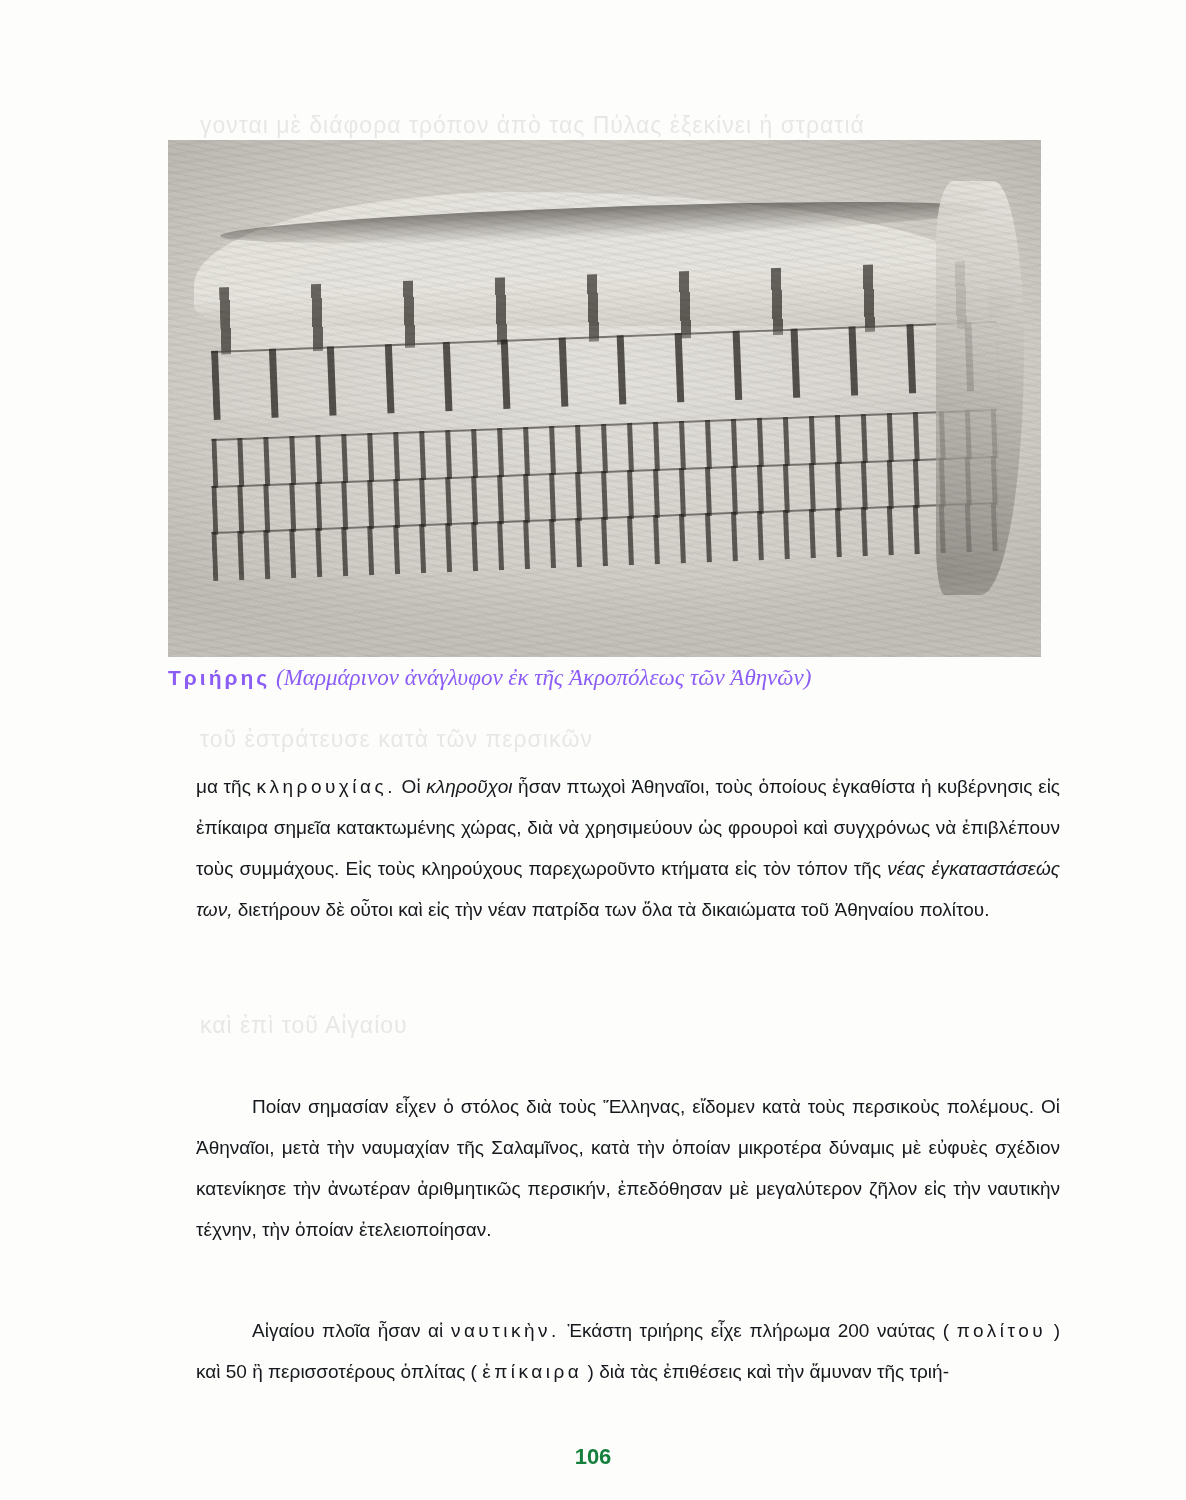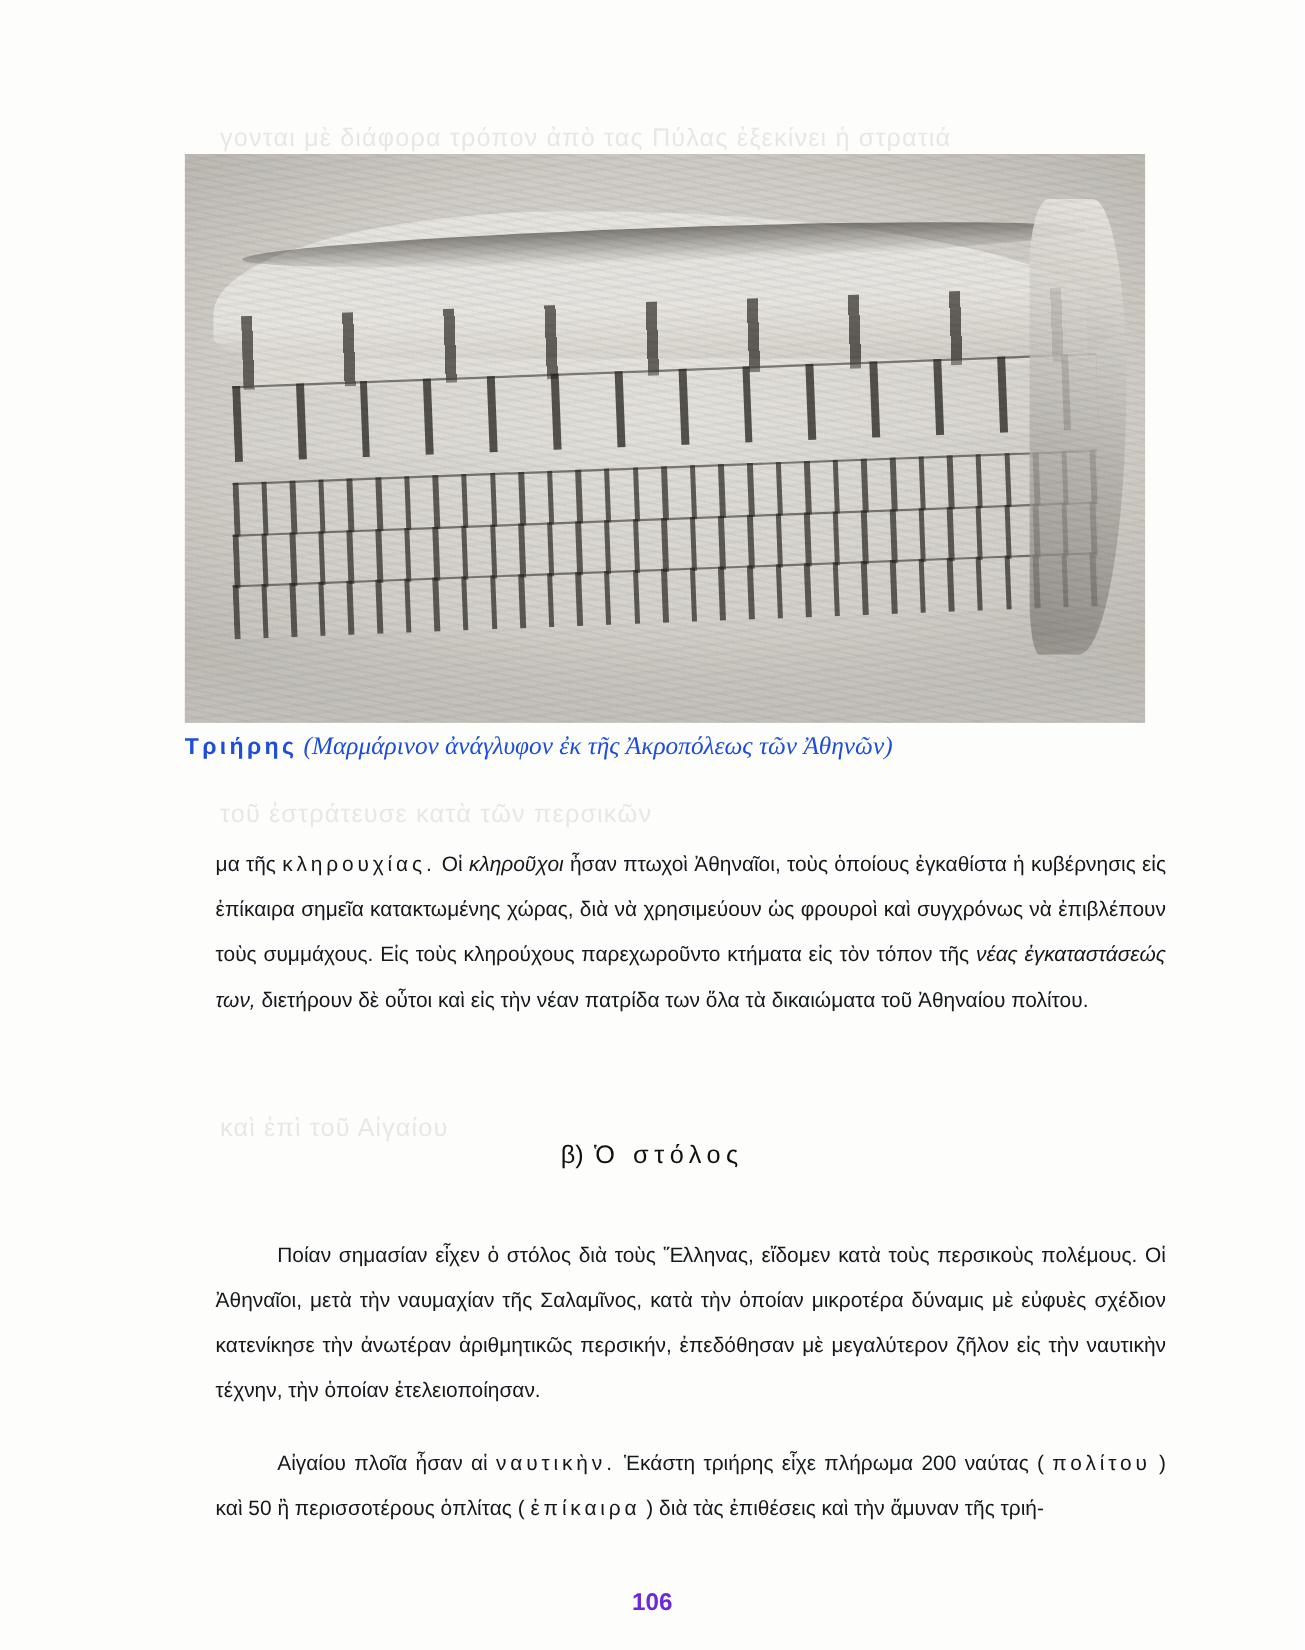--- a/index.html
+++ b/index.html
@@ -119,21 +119,21 @@
   }
 
   
   .caption {
     position: absolute;
     left: 168px;
     top: 665px;
     width: 880px;
     font-family: "Liberation Serif", serif;
     font-size: 23px;
-    color: #1d4ed8;
+    color: #8b5cf6;
     white-space: nowrap;
   }
   .caption .cap-title {
     font-family: "Liberation Sans", sans-serif;
     font-weight: 700;
     letter-spacing: 3px;
     font-size: 21px;
   }
   .caption .cap-rest {
     font-style: italic;
@@ -145,21 +145,21 @@
     position: absolute;
     left: 196px;
     width: 864px;
     font-family: "Liberation Sans", sans-serif;
     font-size: 19px;
     line-height: 41px;
     color: #15181c;
     text-align: justify;
   }
   #para-1 { top: 766px; }
-  #para-2 { top: 1121px; text-indent: 56px; }
+  #para-2 { top: 1086px; text-indent: 56px; }
   #para-3 { top: 1310px; text-indent: 56px; }
 
   .ital { font-style: italic; }
   .spaced { letter-spacing: 3.5px; }
   .spaced-wide { letter-spacing: 5px; }
 
   .section-heading {
     position: absolute;
     top: 1036px;
     left: 0;
@@ -173,21 +173,21 @@
 
   .page-number {
     position: absolute;
     left: 0;
     top: 1444px;
     width: 1186px;
     text-align: center;
     font-family: "Liberation Sans", sans-serif;
     font-weight: 700;
     font-size: 22px;
-    color: #6d28d9;
+    color: #15803d;
   }
 
   
   .ghost {
     position: absolute;
     left: 200px;
     width: 840px;
     color: rgba(120,120,120,0.16);
     font-family: "Liberation Sans", sans-serif;
     font-size: 23px;
@@ -224,24 +224,20 @@
 
   <div class="caption">
     <span class="cap-title">Τριήρης</span>
     <span class="cap-rest">(Μαρμάρινον ἀνάγλυφον ἐκ τῆς Ἀκροπόλεως τῶν Ἀθηνῶν)</span>
   </div>
 
   <div class="body-block" id="para-1">
     <span>μα τῆς </span><span class="spaced">κληρουχίας.</span><span> Οἱ </span><span class="ital">κληροῦχοι</span><span> ἦσαν πτωχοὶ  Ἀθηναῖοι, τοὺς ὁποίους ἐγκαθίστα ἡ κυβέρνησις εἰς ἐπίκαιρα σημεῖα κατακτωμένης χώρας, διὰ νὰ χρησιμεύουν ὡς φρουροὶ καὶ συγχρόνως νὰ ἐπιβλέπουν τοὺς συμμάχους. Εἰς τοὺς κληρούχους παρεχωροῦντο κτήματα εἰς τὸν τόπον τῆς </span><span class="ital">νέας ἐγκαταστάσεώς των,</span><span> διετήρουν δὲ οὗτοι καὶ εἰς τὴν νέαν πατρίδα των ὅλα τὰ δικαιώματα τοῦ Ἀθηναίου πολίτου.</span>
   </div>
 
-  <div class="section-heading">
-    <span class="hd-label">β)</span>
-    <span class="spaced-wide">Ὁ στόλος</span>
-  </div>
 
   <div class="body-block" id="para-2">Ποίαν σημασίαν εἶχεν ὁ στόλος διὰ τοὺς Ἕλληνας, εἴδομεν κατὰ τοὺς περσικοὺς πολέμους. Οἱ Ἀθηναῖοι, μετὰ τὴν ναυμαχίαν τῆς Σαλαμῖνος, κατὰ τὴν ὁποίαν μικροτέρα δύναμις μὲ εὐφυὲς σχέδιον κατενίκησε τὴν ἀνωτέραν ἀριθμητικῶς περσικήν, ἐπεδόθησαν μὲ μεγαλύτερον ζῆλον εἰς τὴν ναυτικὴν τέχνην, τὴν ὁποίαν ἐτελειοποίησαν.</div>
 
   <div class="body-block" id="para-3">
     <span>Αἰγαίου πλοῖα ἦσαν αἱ </span><span class="spaced">ναυτικὴν.</span><span> Ἑκάστη τριήρης εἶχε πλήρωμα  200 ναύτας ( </span><span class="spaced">πολίτου</span><span> ) καὶ 50 ἢ περισσοτέρους ὁπλίτας ( </span><span class="spaced">ἐπίκαιρα</span><span> ) διὰ τὰς ἐπιθέσεις καὶ τὴν ἄμυναν τῆς τριή-</span>
   </div>
 
   <div class="page-number">106</div>
 
 </div>

